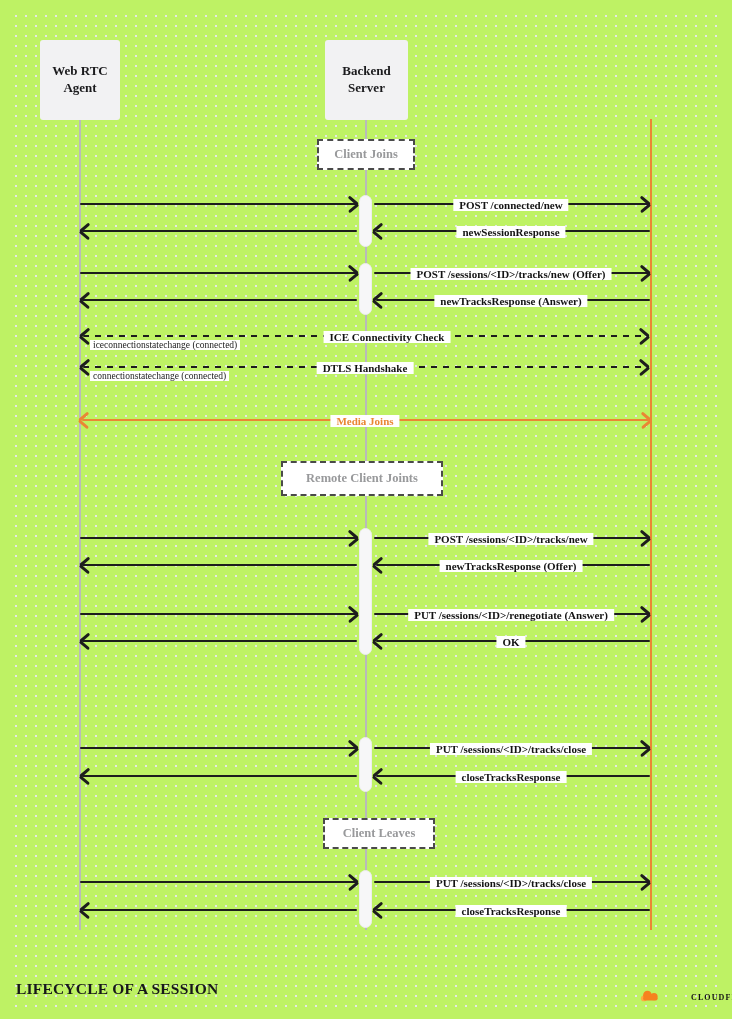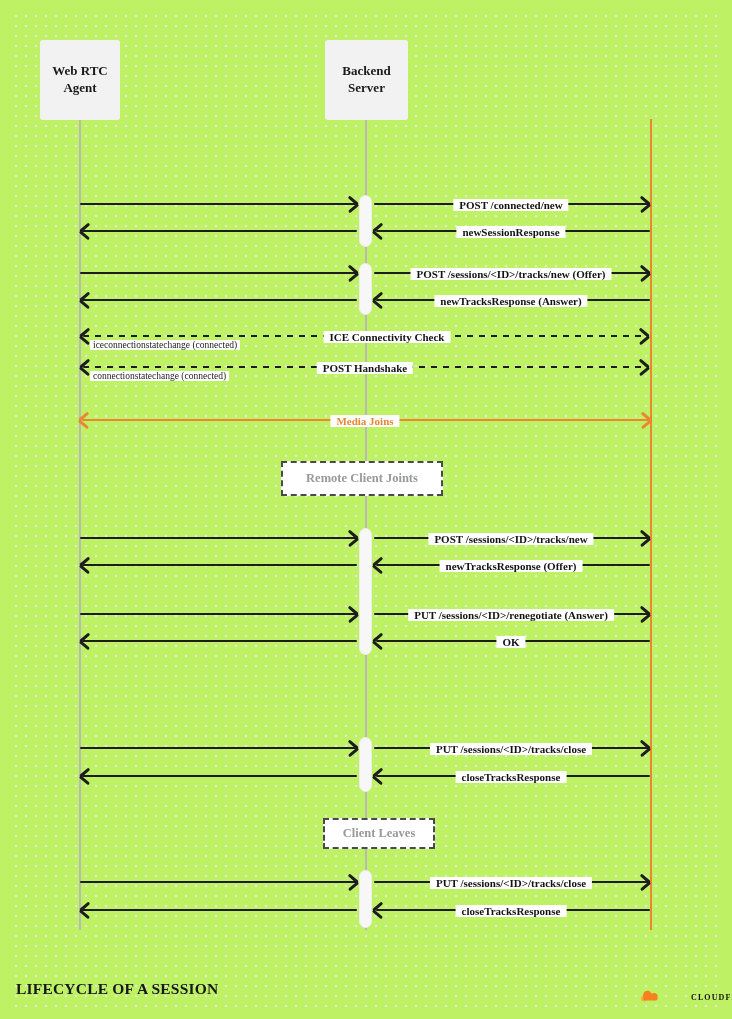--- a/index.html
+++ b/index.html
@@ -69,20 +69,23 @@
   <div class="abar" style="top:737px;height:55px"></div>
   <div class="abar" style="top:870px;height:58px"></div>
 
   <div class="actor" style="left:40px;width:80px">
     <span>Web RTC Agent</span>
   </div>
   <div class="actor" style="left:325px;width:83px">
     <span>Backend Server</span>
   </div>
 
+  <div class="phase" style="left:317px;top:139px;width:98px;height:31px">
+    <span>Client Joins</span>
+  </div>
   <div class="phase" style="left:281px;top:461px;width:162px;height:35px">
     <span>Remote Client Joints</span>
   </div>
   <div class="phase" style="left:323px;top:818px;width:112px;height:31px">
     <span>Client Leaves</span>
   </div>
 
   <div class="mrow" style="top:204px">
     <span class="hline" style="left:80px;width:277px"></span>
     <span class="chev r" style="left:357px"></span>
@@ -120,21 +123,21 @@
     <span class="hline dash" style="left:83px;width:564px"></span>
     <span class="chev r" style="left:648px"></span>
     <span class="mlabel" style="left:387px">ICE Connectivity Check</span>
     <span class="mnote" style="left:90px">iceconnectionstatechange (connected)</span>
   </div>
 
   <div class="mrow" style="top:367px">
     <span class="chev l" style="left:81px"></span>
     <span class="hline dash" style="left:83px;width:564px"></span>
     <span class="chev r" style="left:648px"></span>
-    <span class="mlabel" style="left:365px">POST Handshake</span>
+    <span class="mlabel" style="left:365px">DTLS Handshake</span>
     <span class="mnote" style="left:90px">connectionstatechange (connected)</span>
   </div>
 
   <div class="mrow" style="top:420px">
     <span class="chev l o" style="left:80px"></span>
     <span class="hline o" style="left:82px;width:567px"></span>
     <span class="chev r o" style="left:650px"></span>
     <span class="mlabel o" style="left:365px">Media Joins</span>
   </div>
 

